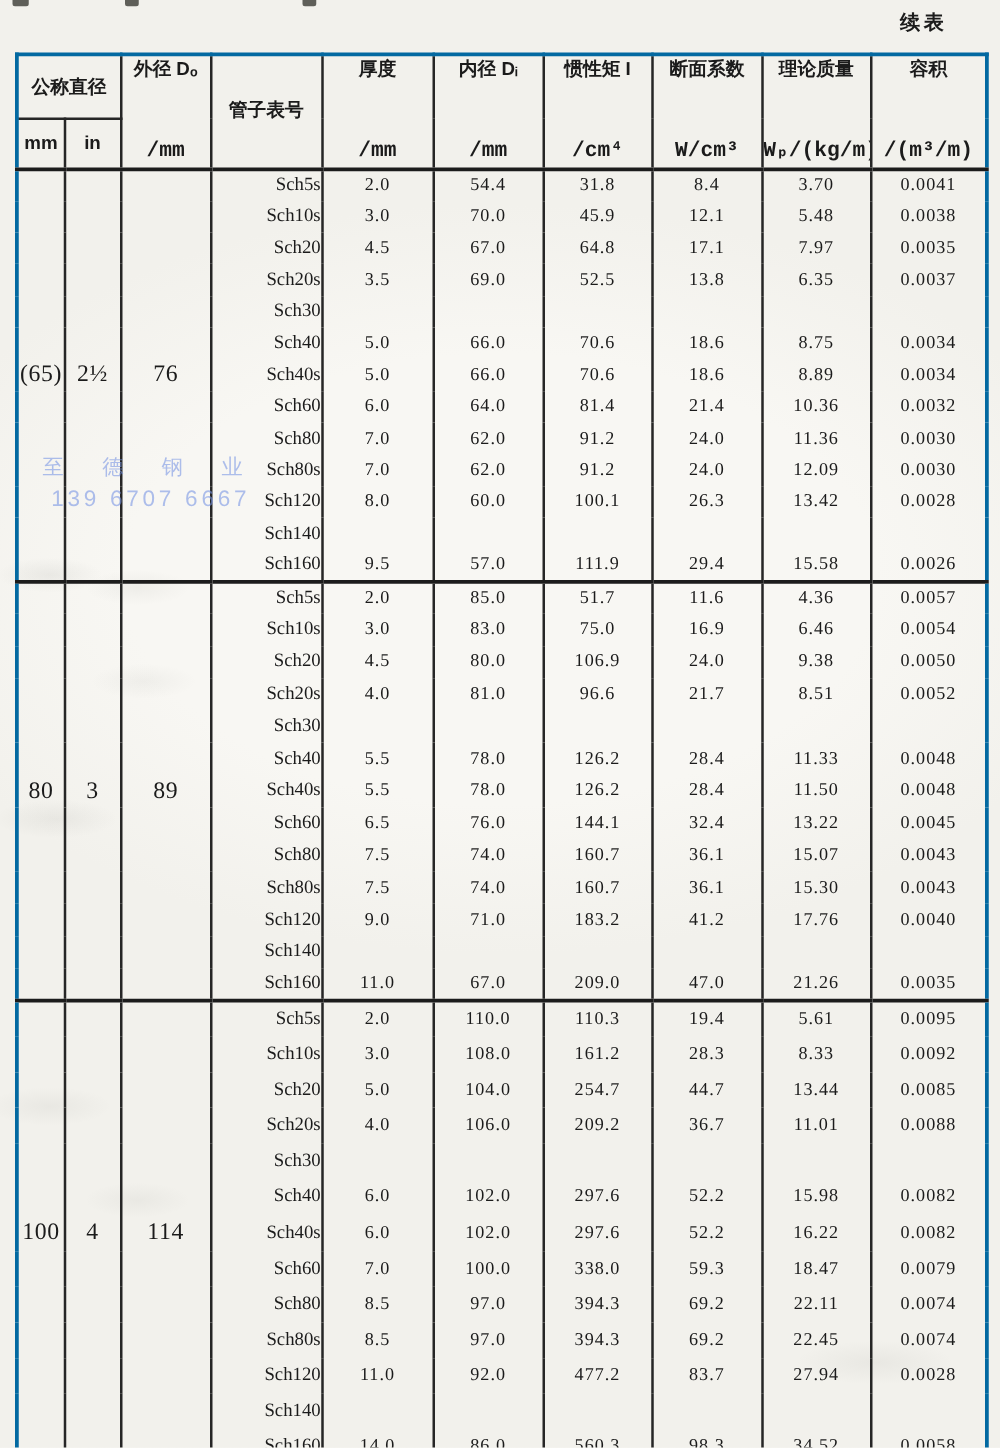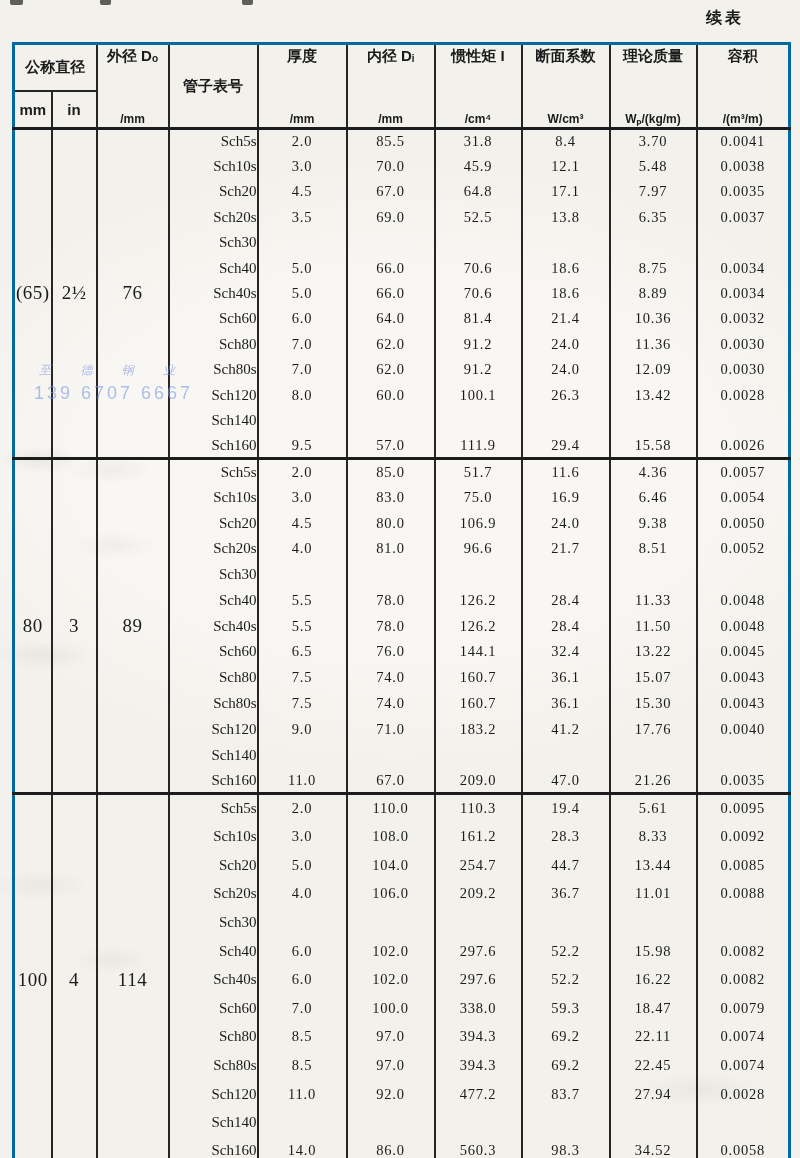--- a/index.html
+++ b/index.html
@@ -12,38 +12,38 @@
       radial-gradient(ellipse 60px 20px at 115px 545px, rgba(120,120,115,0.07), transparent 70%),
       radial-gradient(ellipse 70px 22px at 40px 885px, rgba(120,120,115,0.08), transparent 70%),
       radial-gradient(ellipse 60px 20px at 110px 960px, rgba(120,120,115,0.07), transparent 70%),
       radial-gradient(ellipse 90px 25px at 700px 1090px, rgba(120,120,115,0.08), transparent 70%),
       radial-gradient(ellipse 500px 300px at 50% 40%, #f8f7f3 60%, #f2f1ec 100%),
       #f5f4f0;
     font-family:"Liberation Serif","DejaVu Serif",serif;
     color:#1b1b1b;
   }
   .top-mark{position:absolute;top:0;height:5px;background:#45453f;border-radius:0 0 2px 2px;opacity:.85;}
-  .continued{position:absolute;top:8px;right:56px;font-size:16px;font-weight:bold;letter-spacing:3px;
+  .continued{position:absolute;top:8px;right:42px;font-size:16px;font-weight:bold;letter-spacing:3px;
     font-family:"Liberation Sans","DejaVu Sans",sans-serif;}
   .watermark{position:absolute;left:34px;top:362px;z-index:3;color:rgba(122,150,228,0.60);
     font-family:"Liberation Sans","DejaVu Sans",sans-serif;text-align:center;pointer-events:none;}
-  .watermark .wm1{font-size:12px;letter-spacing:13px;white-space:nowrap;font-style:italic;}
+  .watermark .wm1{font-size:17px;letter-spacing:13px;white-space:nowrap;}
   .watermark .wm2{font-size:18px;letter-spacing:3px;margin-top:4px;white-space:nowrap;}
   table{position:absolute;left:12px;top:42px;width:776px;border-collapse:collapse;table-layout:fixed;
     border:3px solid #0369a1;}
   th,td{padding:0;margin:0;text-align:center;vertical-align:middle;
     border-left:2px solid #262626;border-right:2px solid #262626;
     font-weight:normal;overflow:hidden;white-space:nowrap;}
   thead th{border-bottom:3px solid #1c1c1c;
     font-family:"Liberation Sans","DejaVu Sans",sans-serif;font-weight:bold;font-size:15px;}
   thead tr.top{height:38px;}
   thead tr.sub{height:30px;}
   th.nominal{border-bottom:2px solid #262626;}
   thead .lbl{line-height:1.45;}
-  thead .unit{line-height:1.35;font-family:Liberation Sans, sans-serif;font-weight:bold;font-size:12px;margin-top:44px;}
+  thead .unit{line-height:1.35;font-family:Liberation Mono, monospace;font-weight:bold;font-size:17px;margin-top:44px;}
   tbody.g0 tr{height:25.4px;}
   tbody.g1 tr{height:25.8px;}
   tbody.g2 tr{height:28.6px;}
   tbody.sep tr:first-child > td{border-top:3px solid #1c1c1c;}
   td.sch{text-align:right;padding-left:6px;font-size:15px;}
   td.num{font-size:14.5px;letter-spacing:0.8px;}
   td.merged{font-size:19px;letter-spacing:0.5px;}
 </style>
 </head>
 <body>
@@ -113,21 +113,21 @@
         <th>in</th>
       </tr>
     </thead>
   <tbody class="g0">
         <tr>
           <td rowspan="13" class="merged">(65)</td>
           <td rowspan="13" class="merged">2½</td>
           <td rowspan="13" class="merged">76</td>
           <td class="sch">Sch5s</td>
           <td class="num">2.0</td>
-          <td class="num">85.5</td>
+          <td class="num">54.4</td>
           <td class="num">31.8</td>
           <td class="num">8.4</td>
           <td class="num">3.70</td>
           <td class="num">0.0041</td>
         </tr>
         <tr>
           <td class="sch">Sch10s</td>
           <td class="num">3.0</td>
           <td class="num">70.0</td>
           <td class="num">45.9</td>

